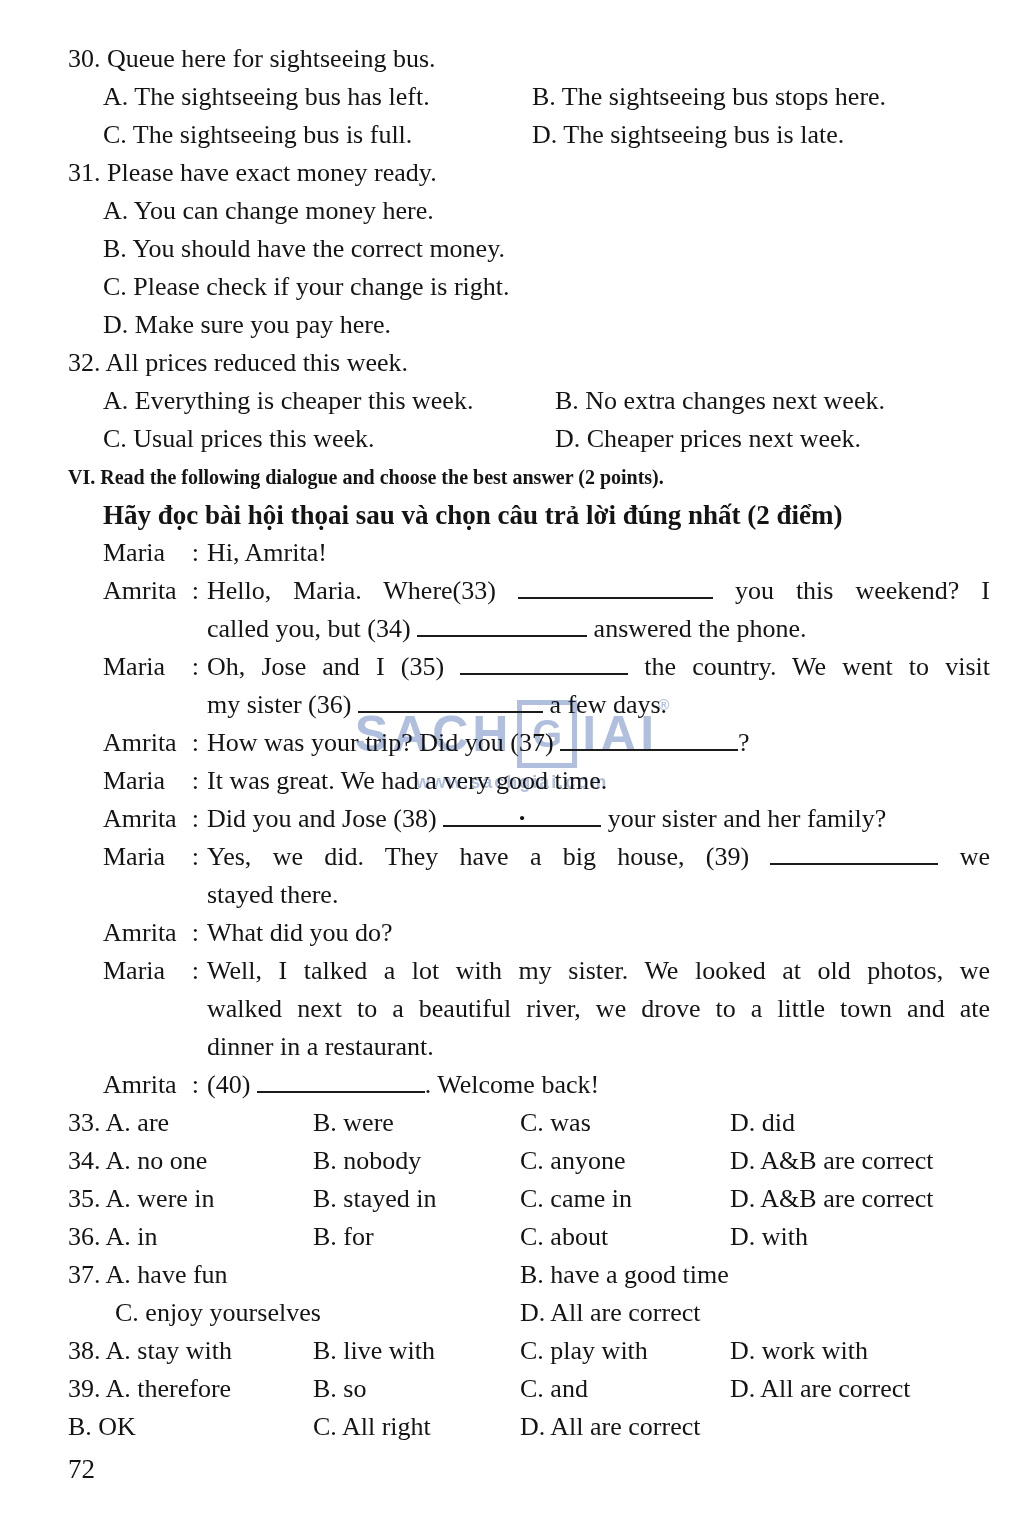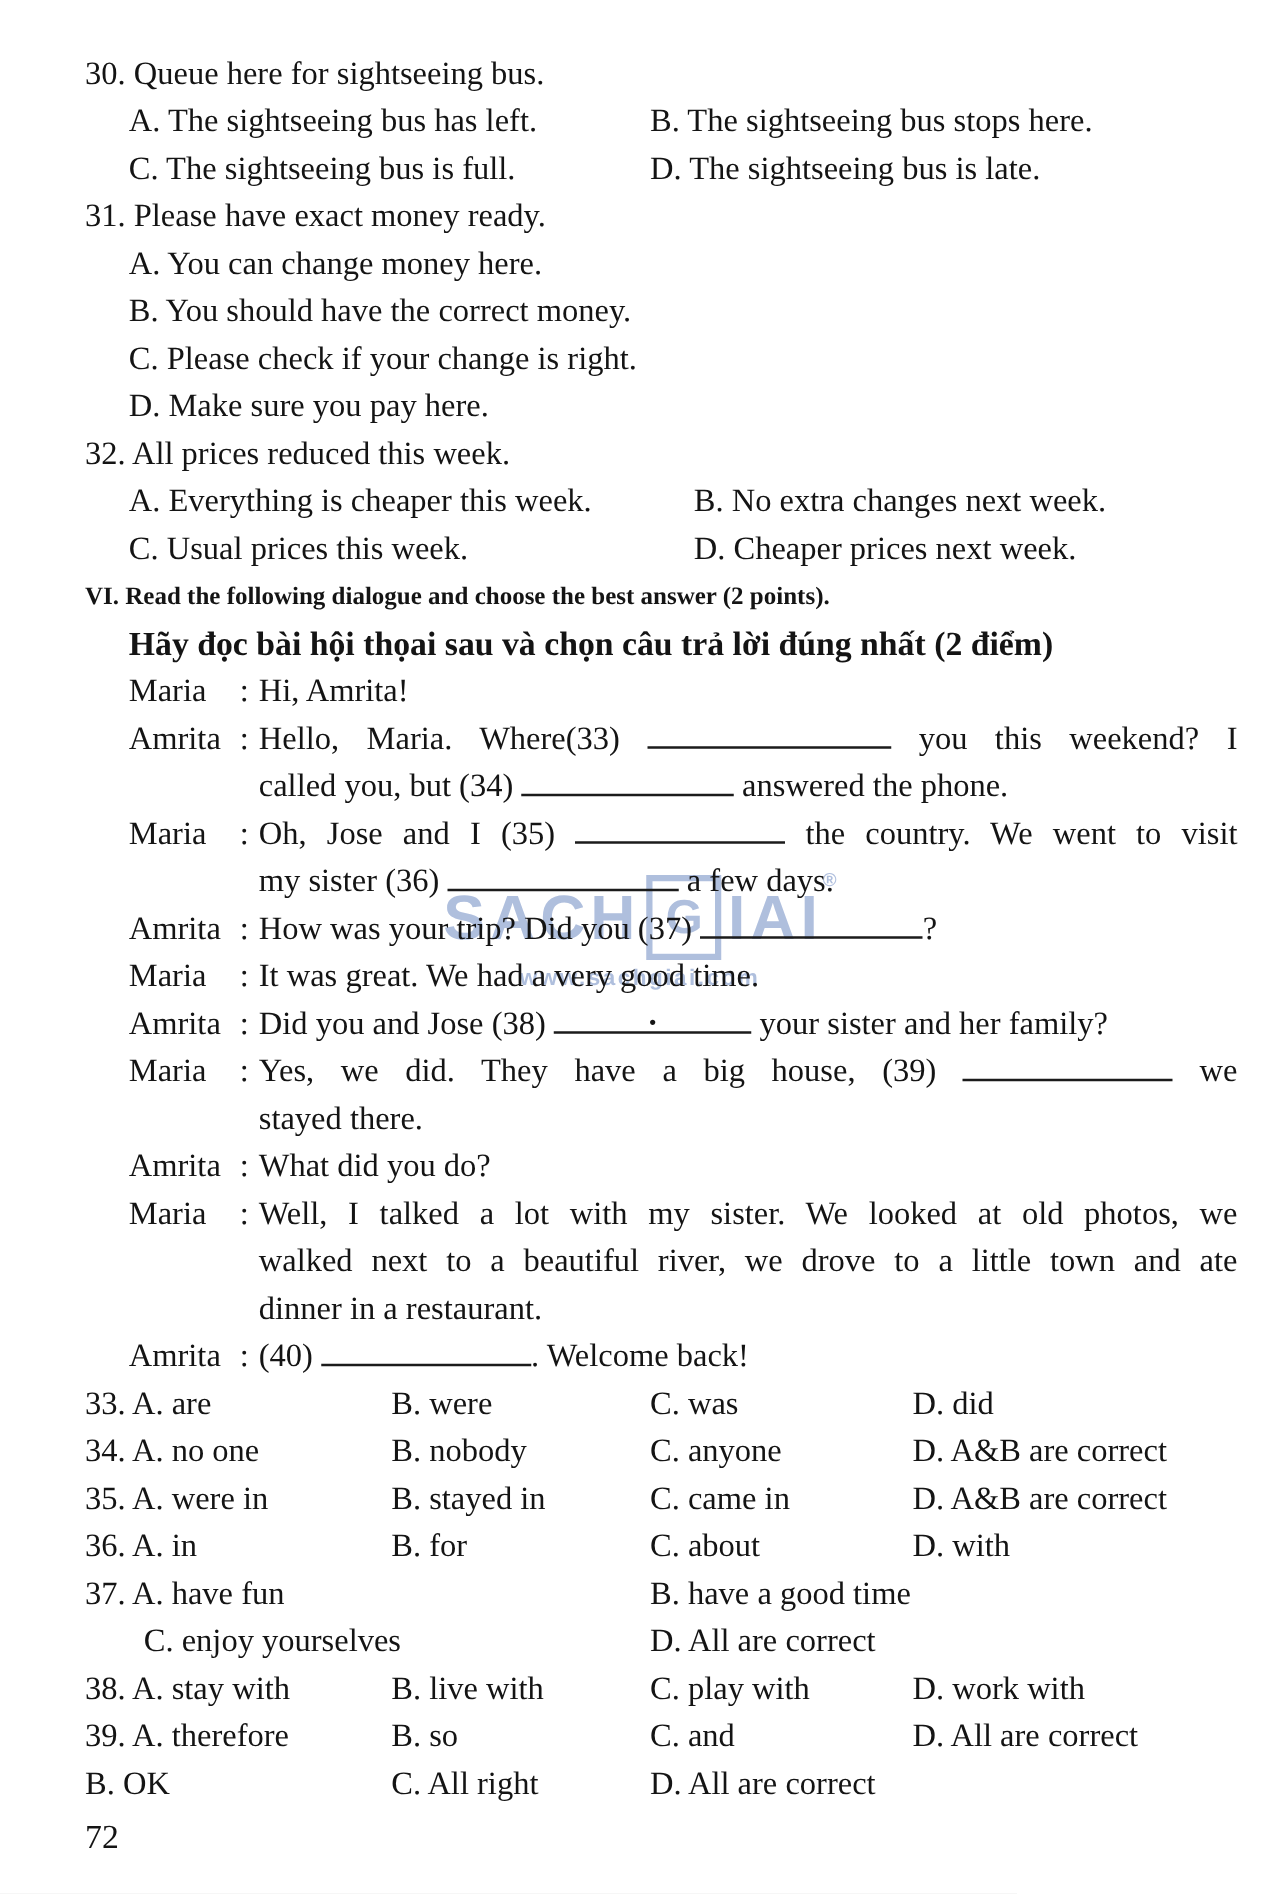--- a/index.html
+++ b/index.html
@@ -10,21 +10,21 @@
     overflow:hidden;
     font-family:"Liberation Serif","DejaVu Serif",serif;
     font-size:26px;line-height:38px;
     color:#141414;
   }
   .content{position:relative;z-index:1;padding:40px 34px 0 68px;}
 
   
   .qprompt{white-space:nowrap;}
   .row2{display:grid;margin-left:35px;}
-  .row2.c417{grid-template-columns:417px 1fr;}
+  .row2.c417{grid-template-columns:417px 1fr;gap:12px;}
   .row2.c452{grid-template-columns:452px 1fr;}
   .opt1{margin-left:35px;white-space:nowrap;}
 
   
   .h6{font-weight:bold;font-size:20px;white-space:nowrap;}
   .hvi{font-weight:bold;font-size:27px;margin-left:35px;white-space:nowrap;}
 
   
   .dlg{margin-left:35px;}
   .dline{display:flex;}

